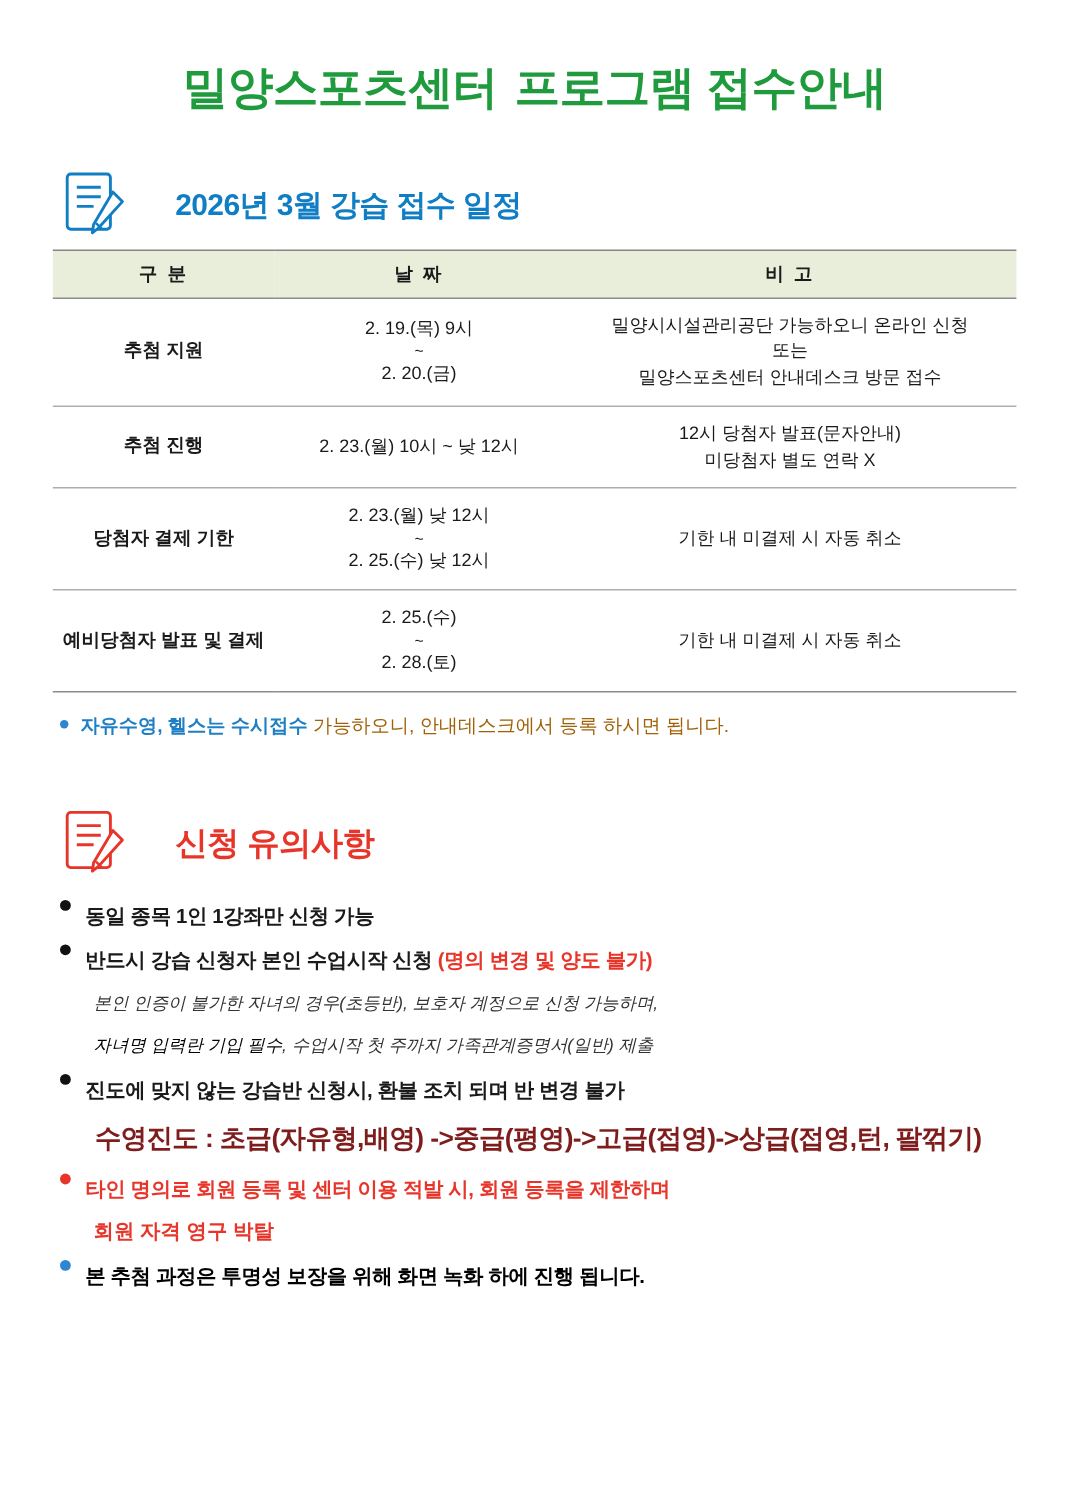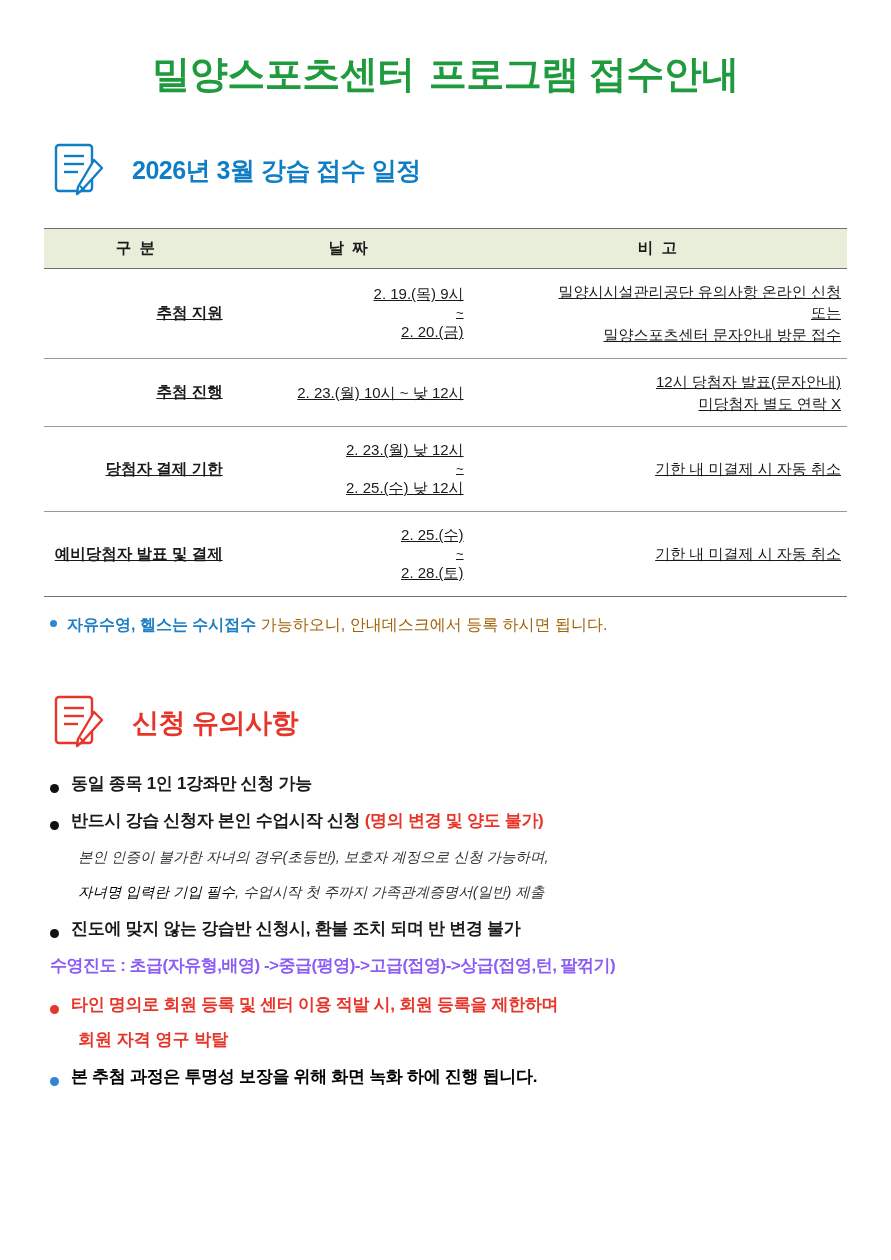--- a/index.html
+++ b/index.html
@@ -36,21 +36,21 @@
   }
   .main-title .gap {
     display: inline-block;
     width: 14px;
   }
 
   
   .section-head {
     display: flex;
     align-items: center;
-    gap: 26px;
+    gap: 40px;
     margin-top: 44px;
     padding-left: 8px;
   }
   .section-head.second {
     margin-top: 58px;
   }
   .memo-icon {
     width: 54px;
     height: 58px;
     flex: 0 0 auto;
@@ -61,39 +61,38 @@
     font-weight: bold;
     letter-spacing: -0.5px;
   }
   .section-title.blue { color: #0f7ec4; }
   .section-title.red  { color: #e8352a; font-size: 27px; }
 
   
   table.schedule {
     width: 100%;
     border-collapse: collapse;
-    margin-top: 28px;
+    margin-top: 8px;
     font-size: 15px;
   }
   table.schedule thead th {
     background: #e9eeda;
     font-weight: bold;
     font-size: 15.5px;
     padding: 9px 4px;
     border-top: 1.5px solid #6f6f6f;
     border-bottom: 1.5px solid #6f6f6f;
     letter-spacing: 2px;
   }
   table.schedule tbody td {
     border-bottom: 1px solid #9a9a9a;
     padding: 12px 6px;
-    text-align: right;
+    text-align: center;
     vertical-align: middle;
     line-height: 1.45;
-    text-decoration: underline;
   }
   table.schedule tbody tr:last-child td {
     border-bottom: 1.5px solid #6f6f6f;
   }
   table.schedule td.col-label {
     font-weight: bold;
     width: 23%;
     font-size: 15.5px;
   }
   table.schedule td.col-date {
@@ -131,21 +130,21 @@
   .hl-blue { color: #1f7fc4; font-weight: bold; }
   .note-rest { color: #a16207; }
 
   
   .notice-list {
     margin-top: 20px;
     padding-left: 6px;
   }
   .notice-item {
     display: flex;
-    align-items: flex-end;
+    align-items: flex-start;
     gap: 12px;
     margin-bottom: 14px;
   }
   .dot-black {
     width: 9px; height: 9px;
     border-radius: 50%;
     background: #111;
     flex: 0 0 auto;
     position: relative;
     top: -2px;
@@ -180,26 +179,27 @@
     color: #333;
     padding-left: 28px;
     margin: -2px 0 10px 0;
     line-height: 1.9;
   }
   .sub-italic .red-it {
     color: #000000;
     font-style: italic;
   }
   .progress-line {
-    font-size: 17px;
-    font-weight: bold;
-    color: #8b5cf6;
+    font-size: 22px;
+    font-weight: bold;
+    color: #7f1d1d;
     letter-spacing: -0.5px;
     margin: 12px 0 16px 0;
     padding-left: 0px;
+    text-align: center;
   }
   .red-item .notice-text { color: #e8352a; }
   .red-item2 {
     font-size: 17px;
     font-weight: bold;
     color: #e8352a;
     padding-left: 28px;
     margin: -2px 0 14px 0;
   }
   .blue-item .notice-text { color: #000000; }
@@ -237,23 +237,23 @@
     </thead>
     <tbody>
       <tr>
         <td class="col-label">추첨 지원</td>
         <td class="col-date">
           <div>2. 19.(목) 9시</div>
           <div class="tilde">~</div>
           <div>2. 20.(금)</div>
         </td>
         <td class="col-note">
-          <div>밀양시시설관리공단 유의사항 온라인 신청</div>
+          <div>밀양시시설관리공단 가능하오니 온라인 신청</div>
           <div>또는</div>
-          <div>밀양스포츠센터 문자안내 방문 접수</div>
+          <div>밀양스포츠센터 안내데스크 방문 접수</div>
         </td>
       </tr>
       <tr>
         <td class="col-label">추첨 진행</td>
         <td class="col-date">
           <div>2. 23.(월) 10시 ~ 낮 12시</div>
         </td>
         <td class="col-note">
           <div>12시 당첨자 발표(문자안내)</div>
           <div>미당첨자 별도 연락 X</div>

